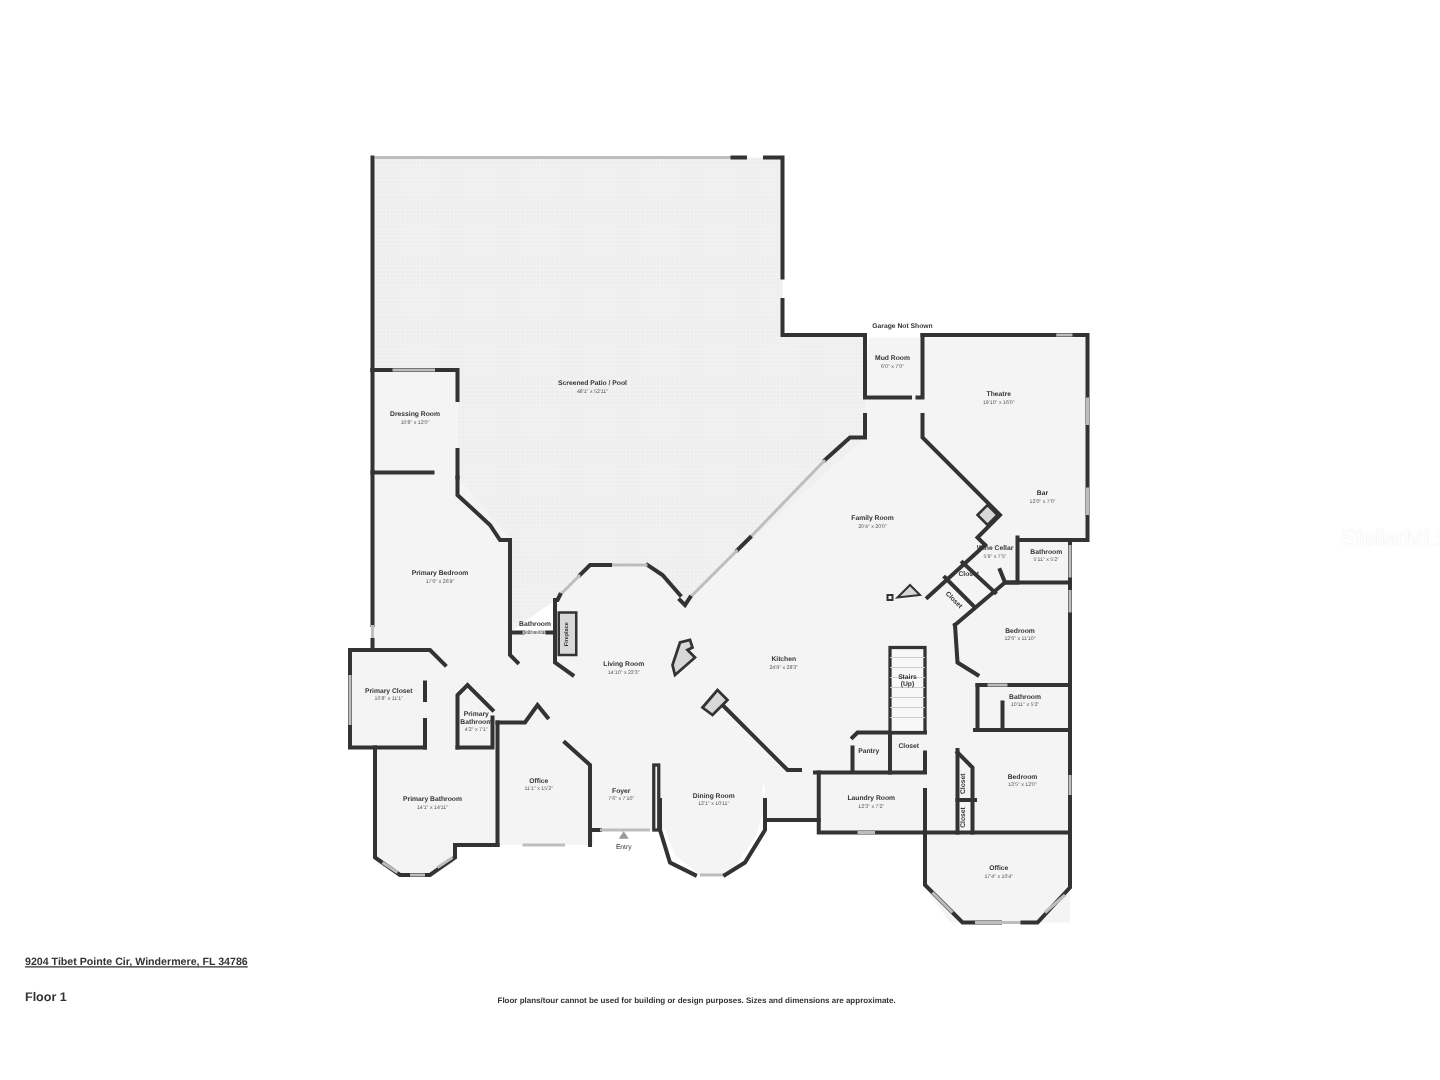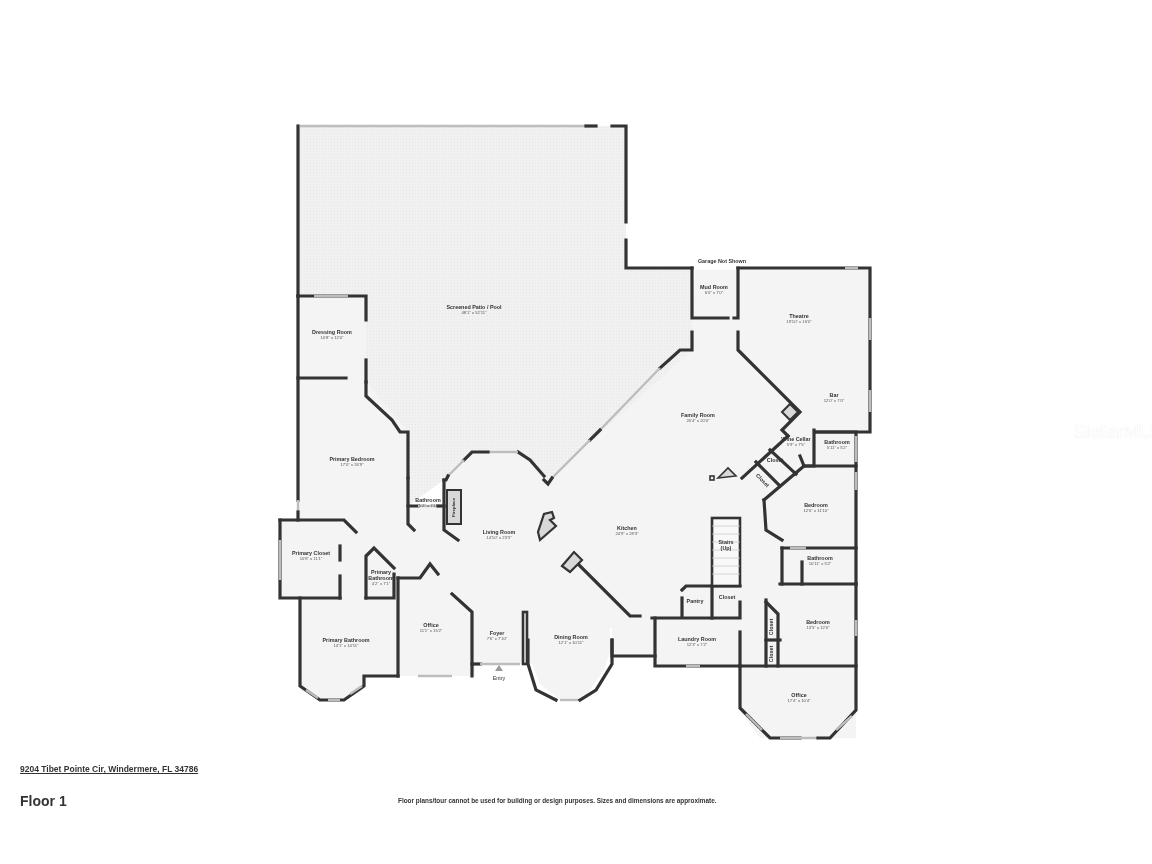--- a/index.html
+++ b/index.html
@@ -4,21 +4,21 @@
 <style>
   html, body { margin:0; padding:0; background:#ffffff; }
   body { width:1152px; height:864px; position:relative; overflow:hidden; font-family:"Liberation Sans", sans-serif; }
   #plan { position:absolute; left:0; top:0; width:1152px; height:864px; }
   .wall { stroke:#333333; stroke-width:3.2; fill:none; stroke-linecap:square; }
   .win { stroke:#bdbdbd; stroke-width:2.4; fill:none; }
   .room-label { position:absolute; transform:translateX(-50%); text-align:center; color:#333; white-space:nowrap; line-height:1.1; }
   .room-name { font-size:5.4px; font-weight:bold; display:block; }
   .room-dim { font-size:4.2px; display:block; color:#555; }
   .footer-address { position:absolute; left:20px; top:764px; font-size:8.5px; font-weight:bold; color:#333;text-decoration:underline; }
-  .footer-floor { position:absolute; left:20px; top:793px; font-size:14px; font-weight:bold; color:#333; }
+  .footer-floor { position:absolute; left:20px; top:793px; font-size:10px; font-weight:bold; color:#333; }
   .disclaimer { position:absolute; left:398px; top:797px; font-size:6.4px; font-weight:bold; color:#333; }
   .watermark { position:absolute; left:1073px; top:421px; font-size:19px; color:#ffffff; opacity:0.85; text-shadow:0 0 1px #d8d8d8; letter-spacing:-0.5px; }
   .garage-note { position:absolute; left:722px; top:258px; transform:translateX(-50%); font-size:5.4px; font-weight:bold; color:#333; }
   .entry-label { position:absolute; left:499px; top:675px; transform:translateX(-50%); font-size:5.4px; color:#333; }
 </style>
 </head>
 <body>
 
 <svg id="plan" viewBox="0 0 1152 864" xmlns="http://www.w3.org/2000/svg">
   <defs>

